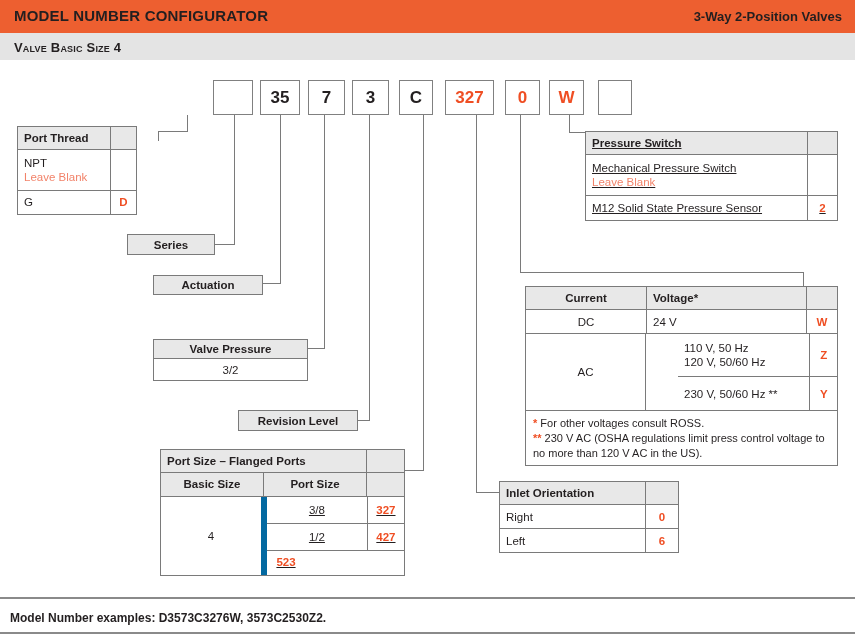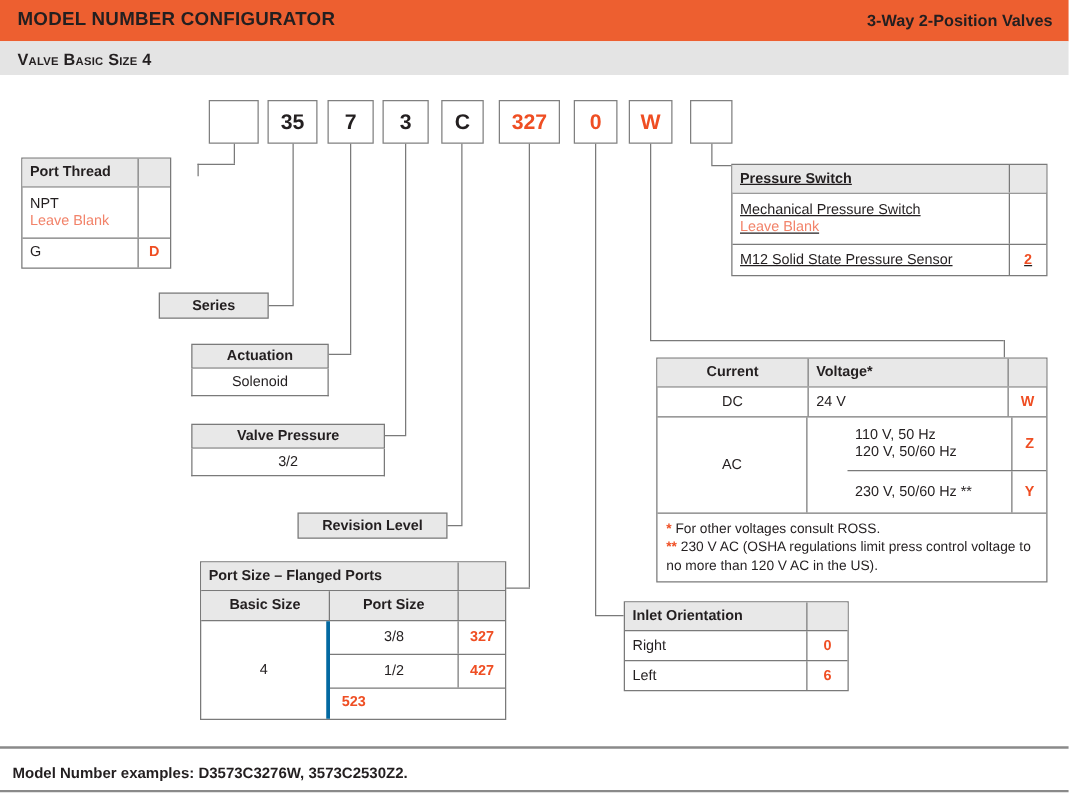--- a/index.html
+++ b/index.html
@@ -41,20 +41,21 @@
   
   .codebox{
     position:absolute;
     border:1px solid #808080;
     background:#fff;
     box-sizing:border-box;
     height:35px;
     display:flex;align-items:center;justify-content:center;
     font-size:17px;font-weight:bold;
     color:#231f20;
+    margin-left:46px;
   }
   .codebox.orange{color:#EF4E23;}
 
   
   .ln{position:absolute;background:#7a7a7a;}
   .lnv{width:1px;}
   .lnh{height:1px;}
 
   
   .tbl{
@@ -182,40 +183,39 @@
     </div>
     <div class="trow">
       <div class="tcell" style="width:113px;height:22px;">G</div>
       <div class="tcell code" style="width:30px;">D</div>
     </div>
   </div>
 
   <div class="callout" style="left:127px;top:234px;width:88px;height:21px;">Series</div>
 
   <div class="callout" style="left:153px;top:275px;width:110px;height:20px;">Actuation</div>
-  <div class="callout-body" style="left:153px;top:295px;width:110px;height:22px;">Solenoid</div>
 
   <div class="callout" style="left:153px;top:339px;width:155px;height:20px;">Valve Pressure</div>
   <div class="callout-body" style="left:153px;top:359px;width:155px;height:22px;">3/2</div>
 
   <div class="callout" style="left:238px;top:410px;width:120px;height:21px;">Revision Level</div>
 
   <div class="tbl" style="left:160px;top:449px;width:245px;">
     <div class="trow">
       <div class="tcell th" style="width:205px;">Port Size – Flanged Ports</div>
       <div class="tcell th" style="width:38px;"></div>
     </div>
     <div class="trow">
       <div class="tcell th ctr" style="width:102px;">Basic Size</div>
       <div class="tcell th ctr" style="width:103px;">Port Size</div>
       <div class="tcell th" style="width:38px;"></div>
     </div>
     <div class="trow" style="border-top:1px solid #7a7a7a;">
       <div class="tcell ctr" style="width:102px;height:78px;">4</div>
-      <div style="width:143px;box-sizing:border-box;border-left:3px solid #0369a1;">
+      <div style="width:143px;box-sizing:border-box;border-left:6px solid #0369a1;text-decoration:underline;">
         <div class="trow">
           <div class="tcell ctr" style="width:103px;height:26px;">3/8</div>
           <div class="tcell code" style="width:38px;">327</div>
         </div>
         <div class="trow">
           <div class="tcell ctr" style="width:103px;height:26px;">1/2</div>
           <div class="tcell code" style="width:38px;">427</div>
         </div>
         <div class="trow">
           <div class="tcell code" style="width:38px;">523</div>

